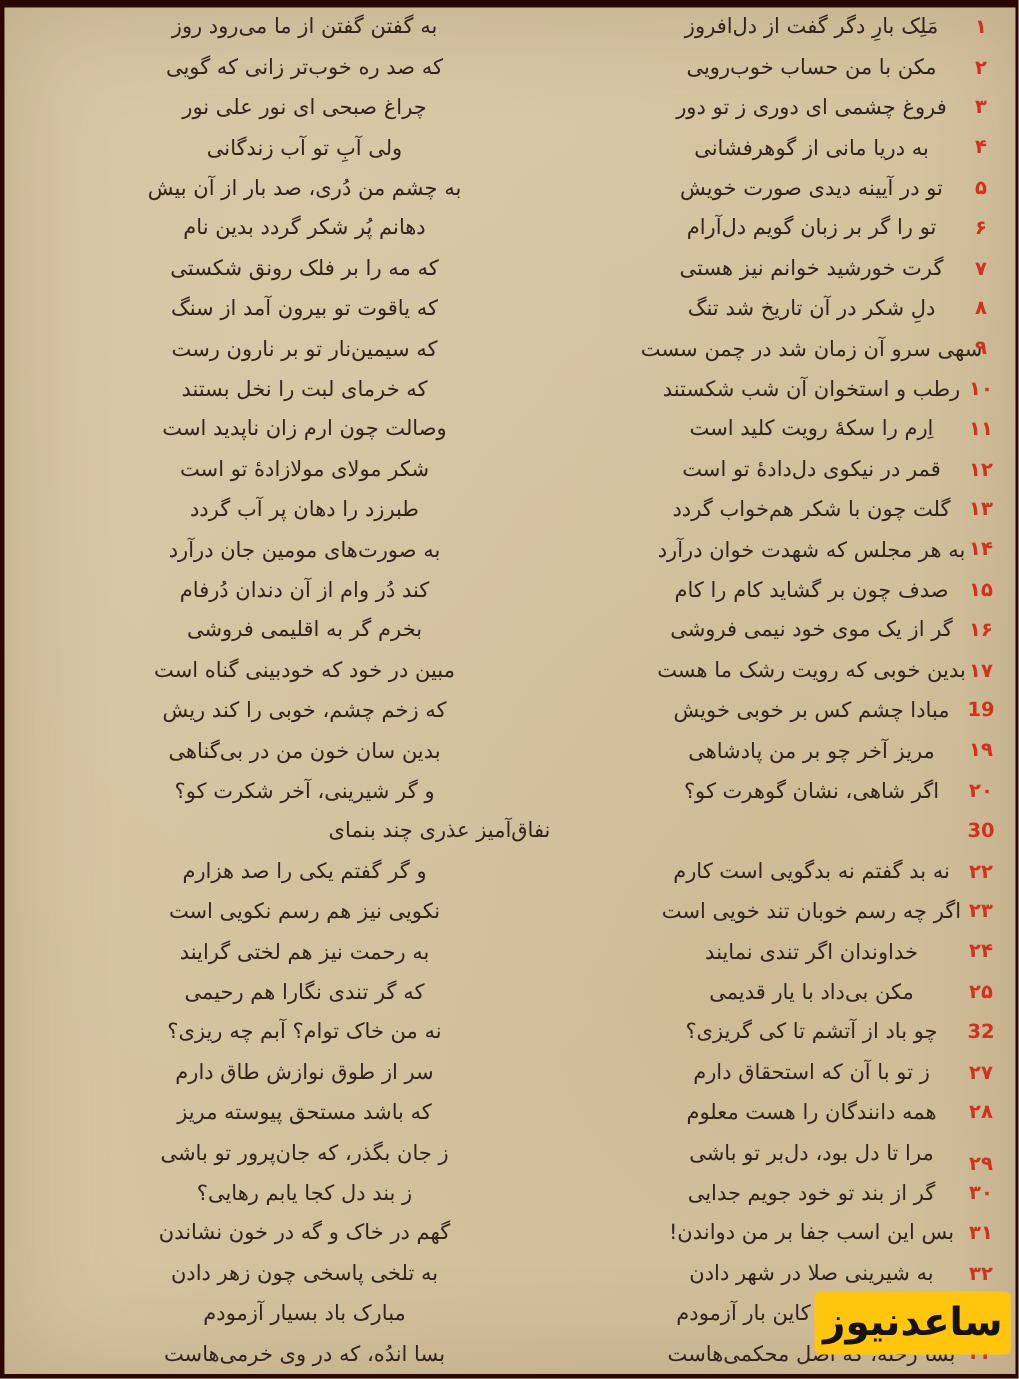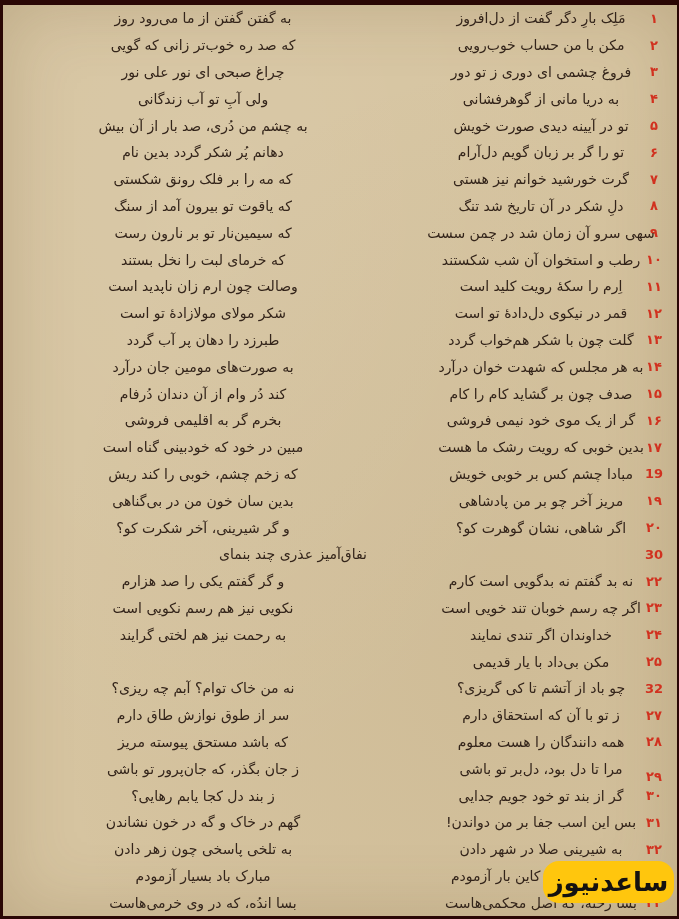--- a/index.html
+++ b/index.html
@@ -49,21 +49,21 @@
     white-space: nowrap;
     padding-right: 48px;
   }
   .hem-a, .hem-b { font-size: 14px; line-height: 1; }
   .watermark {
     position: absolute;
     right: 3px;
     bottom: 13px;
     width: 131px;
     height: 42px;
-    border-radius: 16px;
+    border-radius: 4px;
     display: flex;
     align-items: center;
     justify-content: center;
     font-size: 26px;
     font-weight: bold;
     z-index: 2;
     letter-spacing: 0;
   }
 </style>
 </head>
@@ -210,20 +210,21 @@
 
   <div class="row">
     <div class="num" style="color: rgb(209, 49, 31);">۲۴</div>
     <div class="hem-a">خداوندان اگر تندی نمایند</div>
     <div class="hem-b">به رحمت نیز هم لختی گرایند</div>
   </div>
 
   <div class="row">
     <div class="num" style="color: rgb(209, 49, 31);">۲۵</div>
     <div class="hem-a">مکن بی‌داد با یار قدیمی</div>
+    <div class="hem-b">که گر تندی نگارا هم رحیمی</div>
   </div>
 
   <div class="row">
     <div class="num" style="color: rgb(209, 49, 31);">32</div>
     <div class="hem-a">چو باد از آتشم تا کی گریزی؟</div>
     <div class="hem-b">نه من خاک توام؟ آبم چه ریزی؟</div>
   </div>
 
   <div class="row">
     <div class="num" style="color: rgb(209, 49, 31);">۲۷</div>

